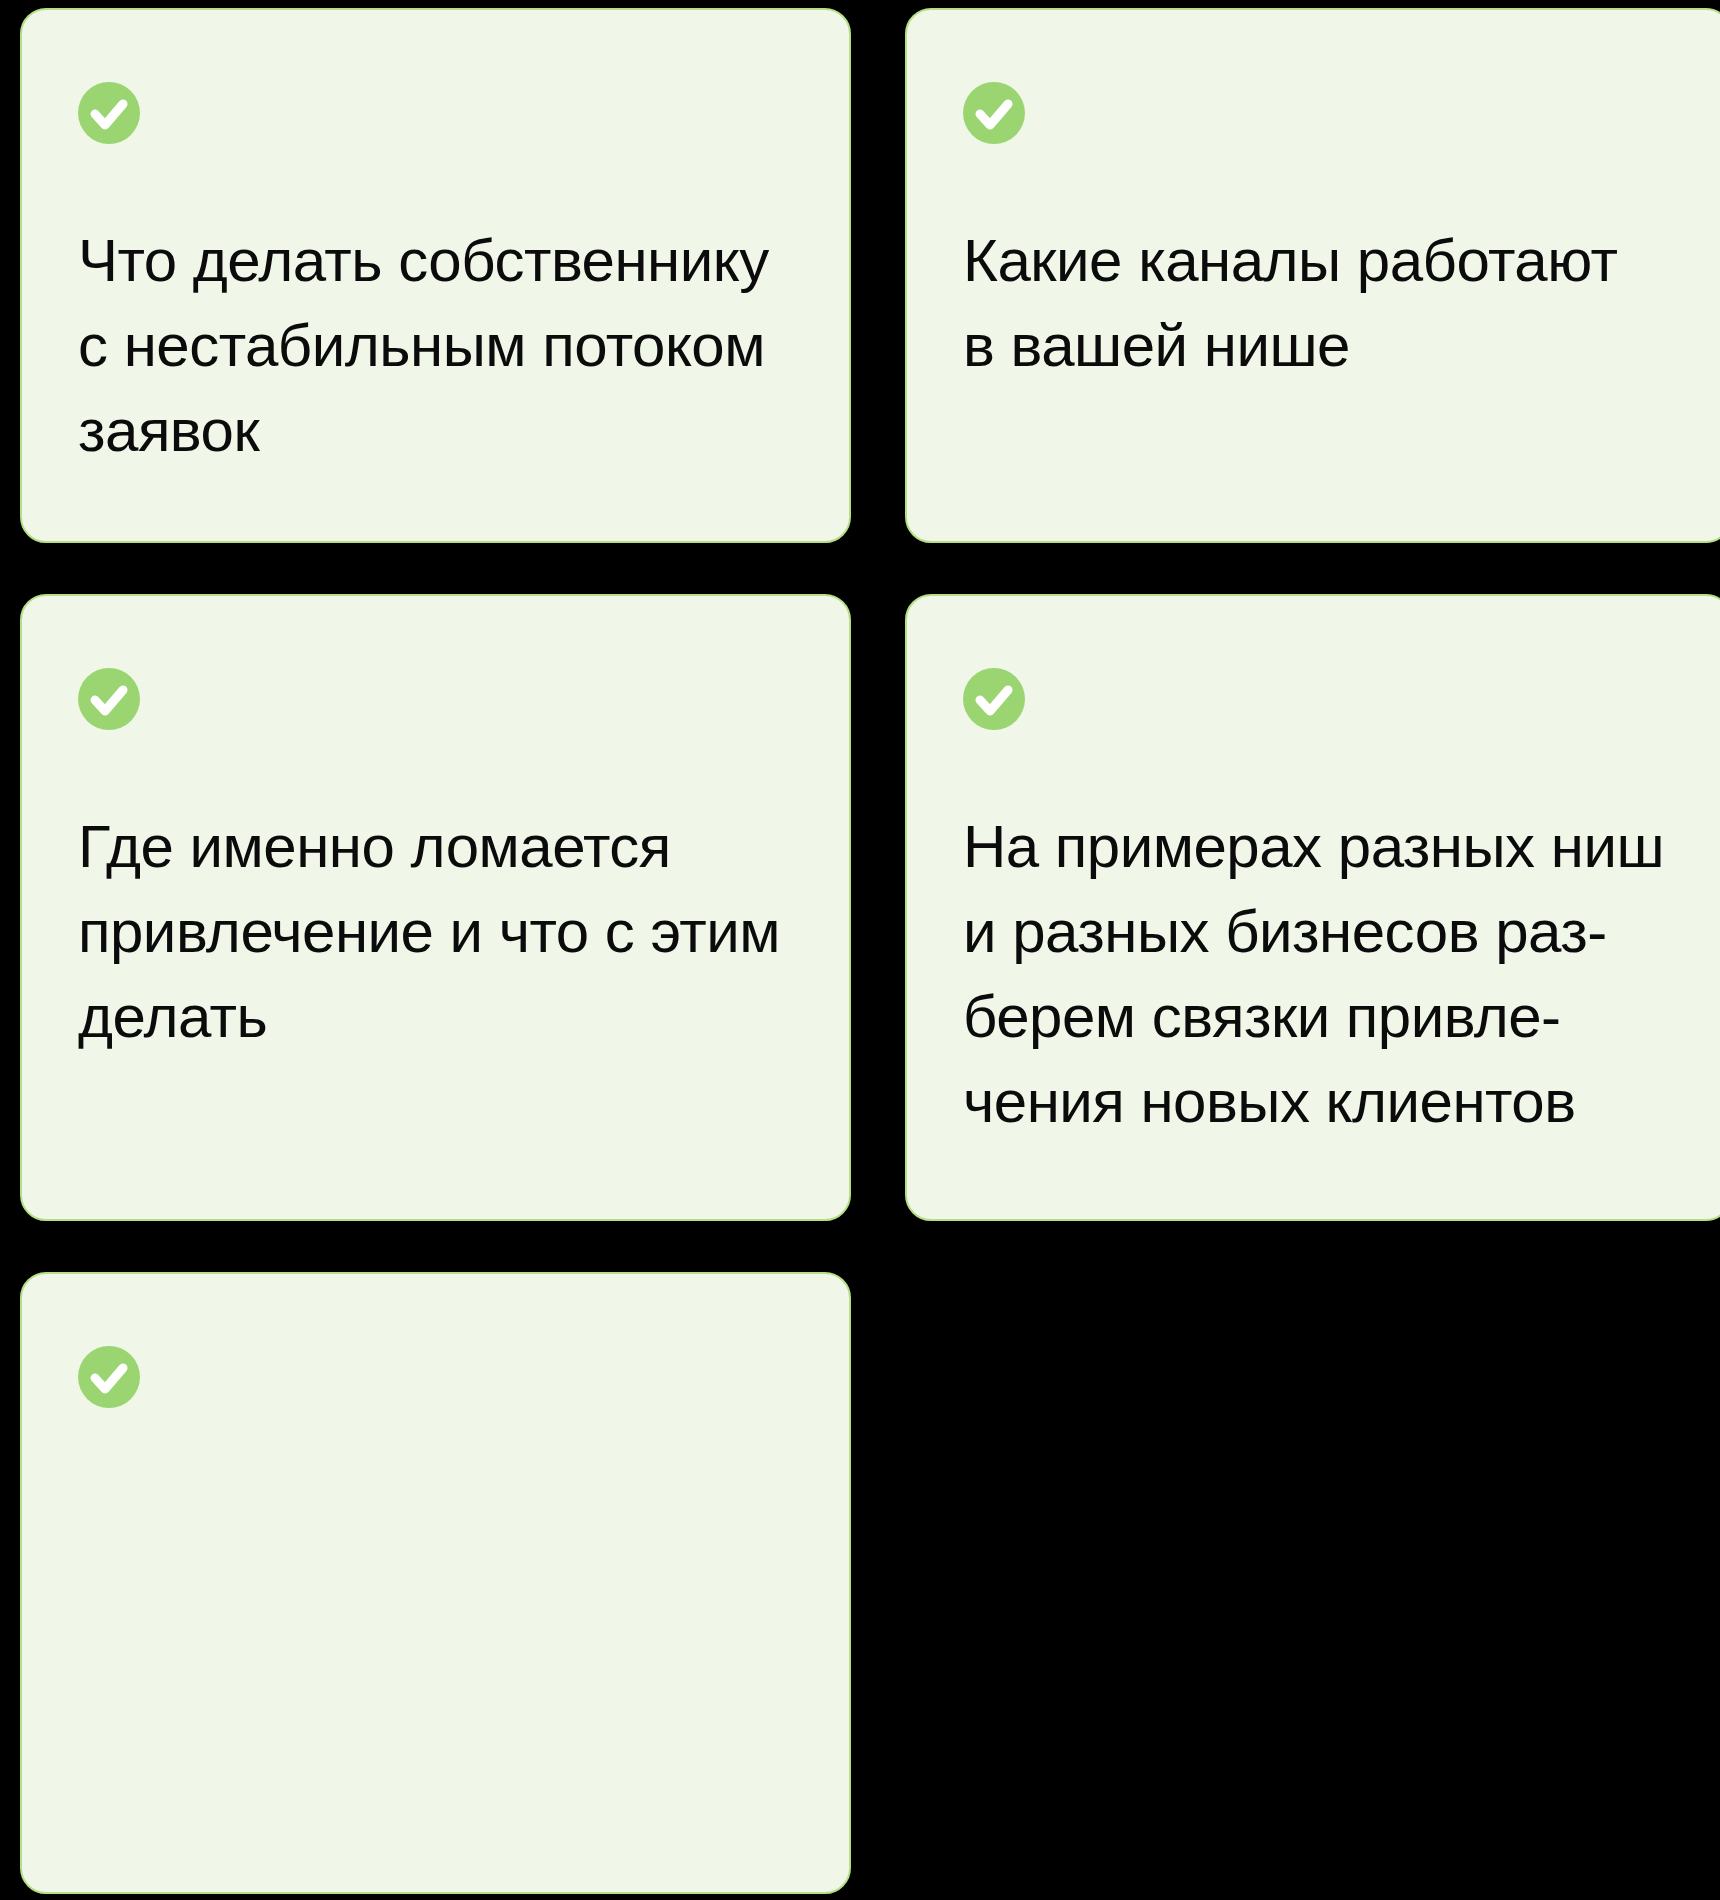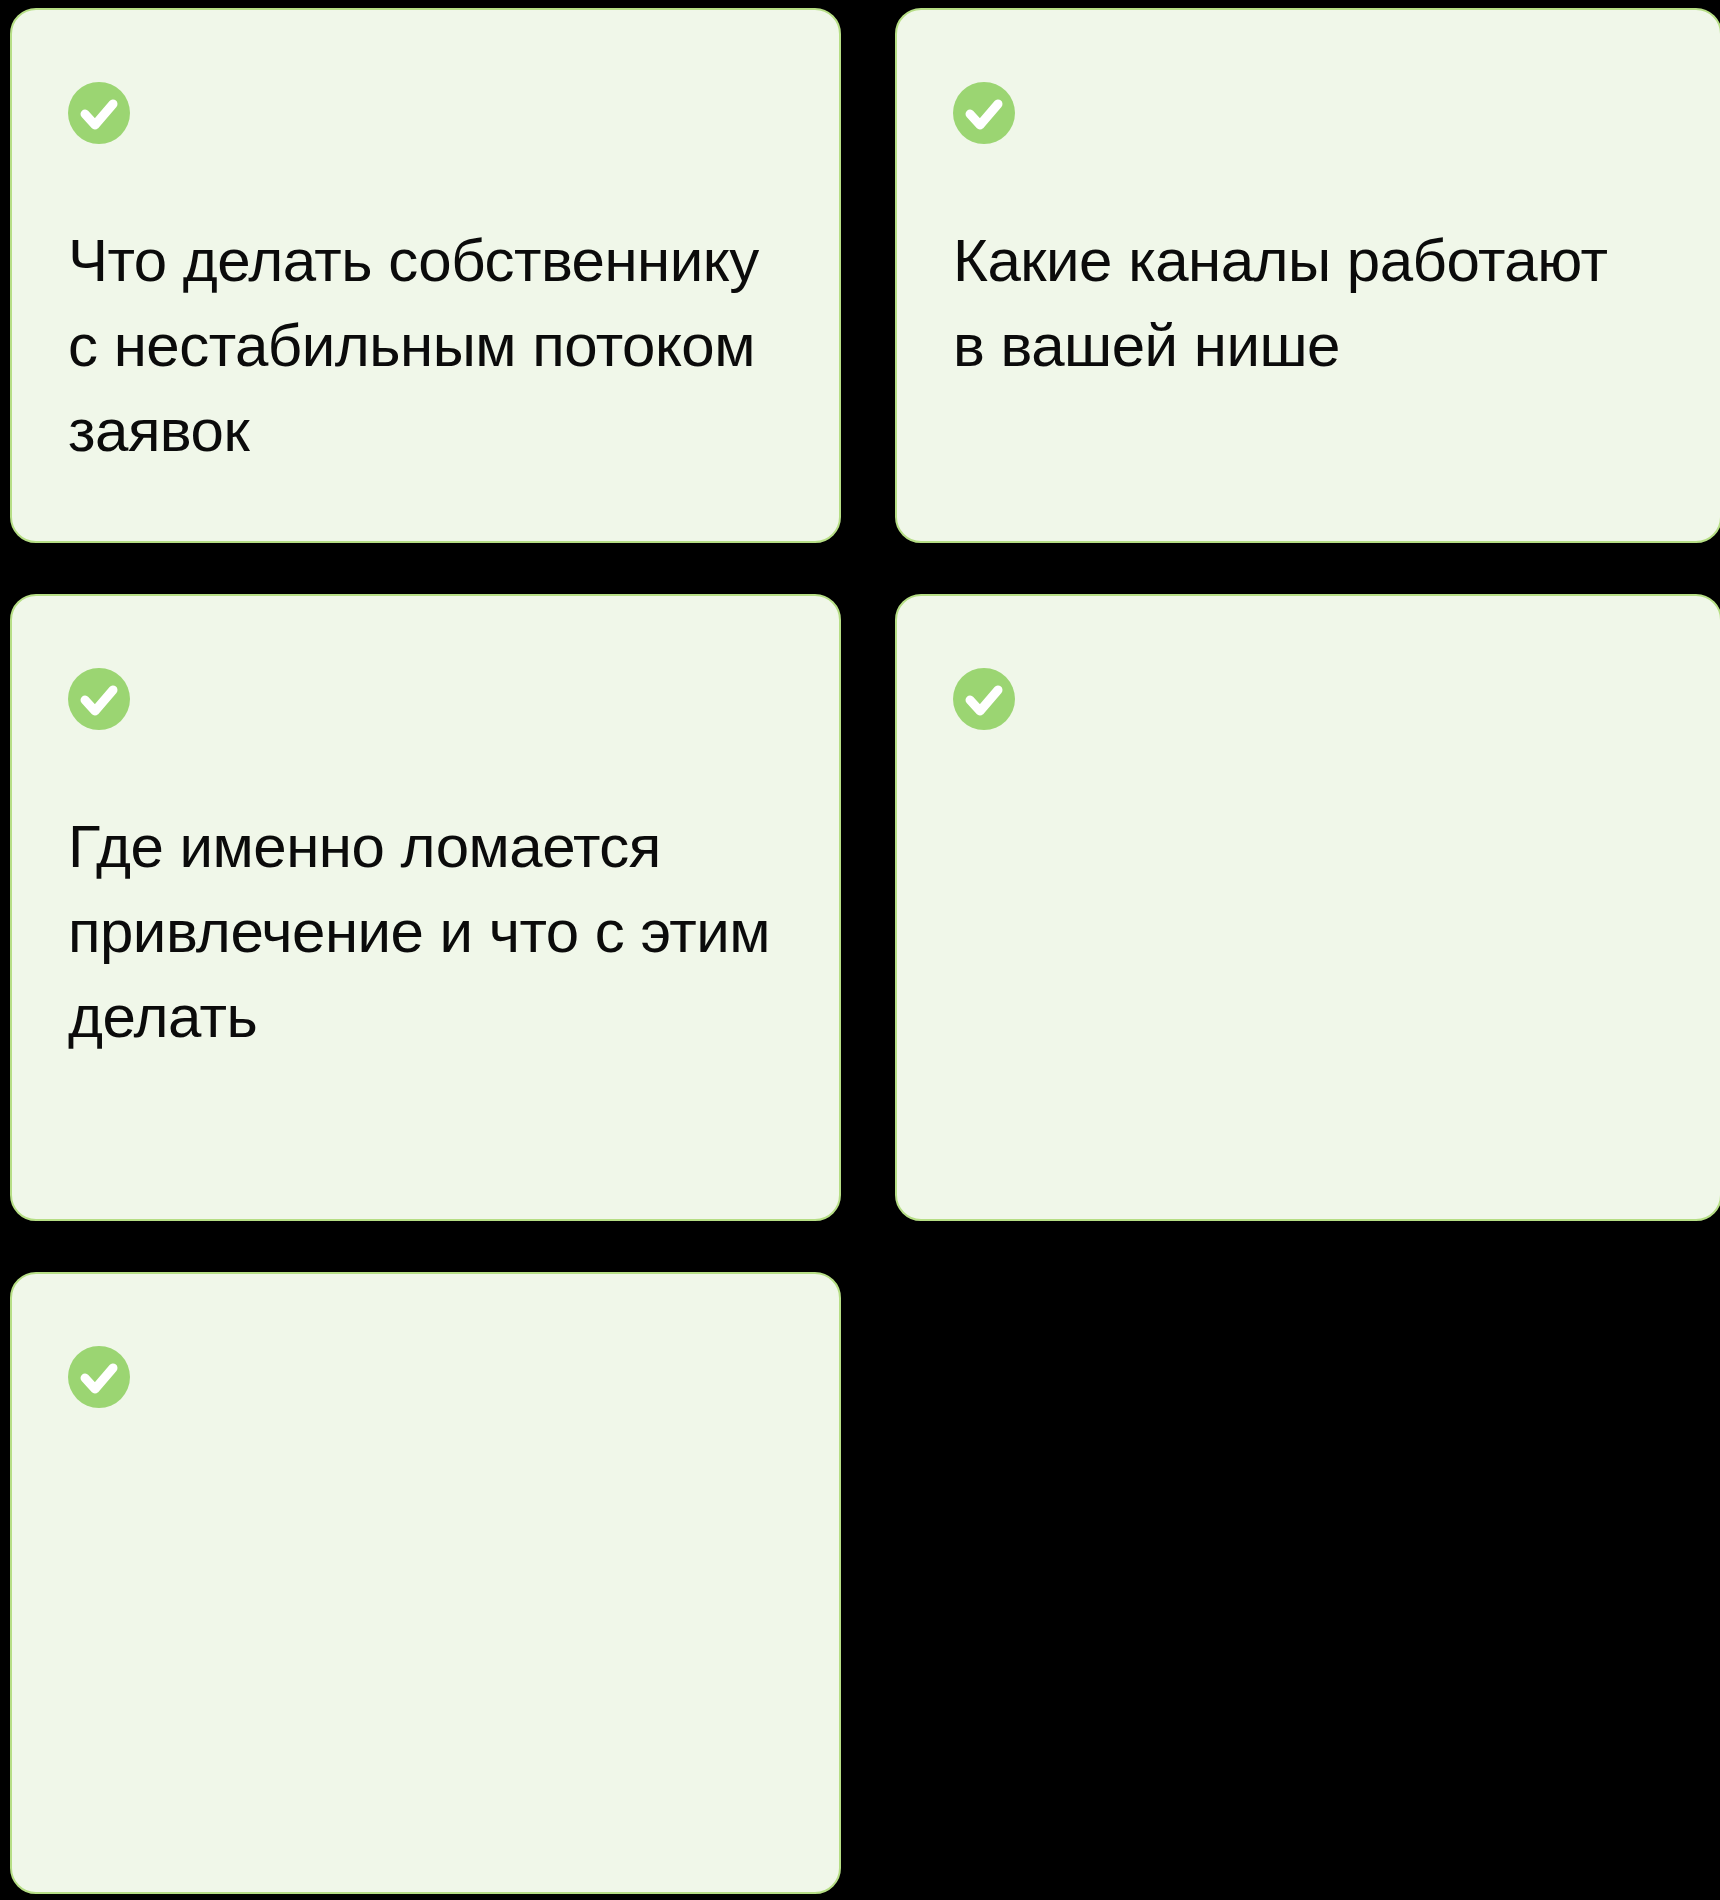--- a/index.html
+++ b/index.html
@@ -20,21 +20,21 @@
   }
   .page {
     width: 1720px;
     height: 1354px;
     background: var(--background);
     display: grid;
     grid-template-columns: 831px 827px;
     grid-template-rows: 535px 627px 622px;
     column-gap: 54px;
     row-gap: 51px;
-    padding: 8px 6px 6px 10px;
+    padding: 8px 6px 6px 20px;
   }
   .card {
     background: var(--card-bg);
     border: 2px solid var(--card-border);
     border-radius: 26px;
     padding: 0 52px 0 56px;
     display: flex;
     flex-direction: column;
     overflow: hidden;
   }
@@ -96,20 +96,24 @@
 привлечение и что с этим
 делать</p>
   </section>
 
   <section class="card">
     <div class="icon-circle">
       <svg width="62" height="62" viewBox="0 0 62 62" aria-hidden="true">
         <path d="M17 32 L27 43 L45 22" fill="none" stroke="var(--check)" stroke-width="9" stroke-linecap="round" stroke-linejoin="round"></path>
       </svg>
     </div>
+    <p class="card-text">На примерах разных ниш
+и разных бизнесов раз-
+берем связки привле-
+чения новых клиентов</p>
   </section>
 
   <section class="card">
     <div class="icon-circle">
       <svg width="62" height="62" viewBox="0 0 62 62" aria-hidden="true">
         <path d="M17 32 L27 43 L45 22" fill="none" stroke="var(--check)" stroke-width="9" stroke-linecap="round" stroke-linejoin="round"></path>
       </svg>
     </div>
   </section>
 

